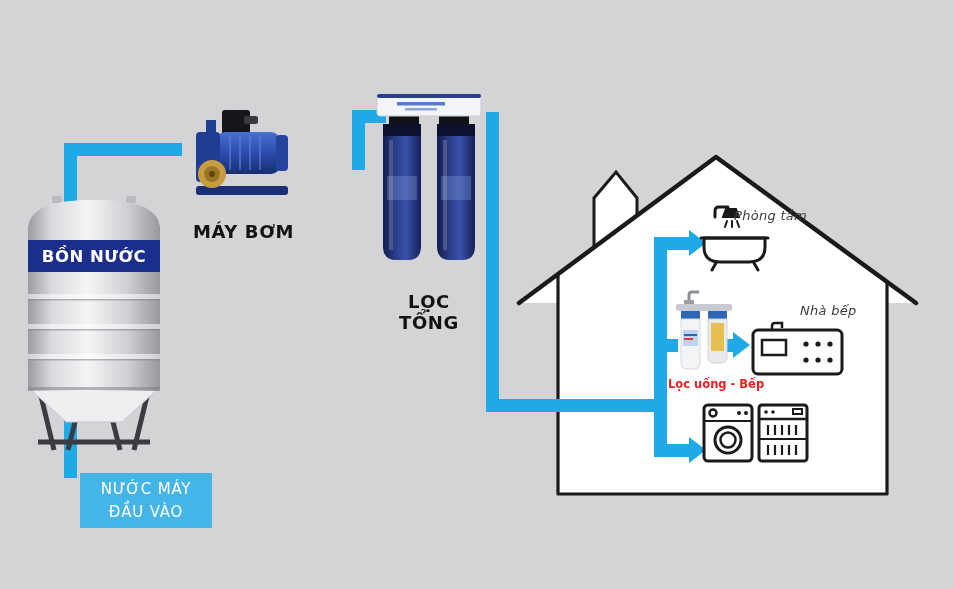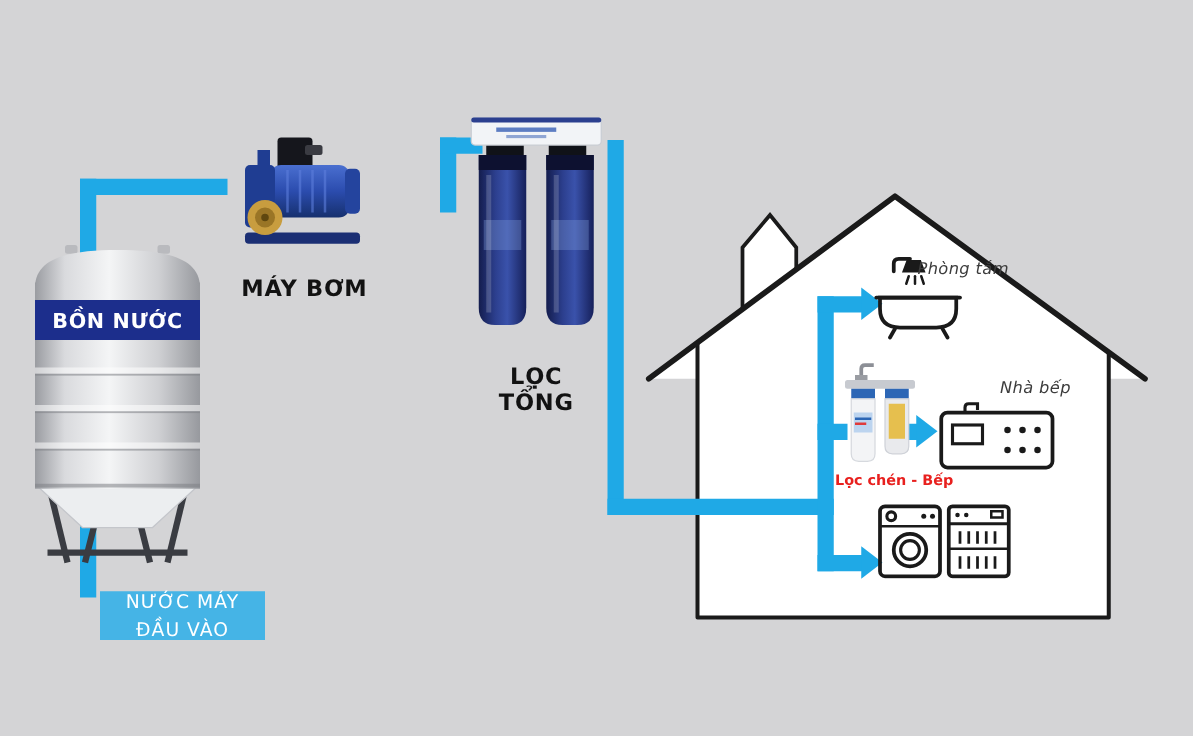--- a/index.html
+++ b/index.html
@@ -23,21 +23,21 @@
   }
   .house-label{
     position:absolute;font-style:italic;font-size:13px;color:#3c3c3c;
     letter-spacing:.3px;white-space:nowrap;
   }
   .red-label{
     position:absolute;font-weight:600;font-size:11.5px;color:#e8201e;
     text-align:center;white-space:nowrap;
   }
   .inlet-box{
-    position:absolute;left:80px;top:473px;width:132px;height:39px;
+    position:absolute;left:80px;top:473px;width:132px;height:55px;
     background:#45b4e6;color:#ffffff;display:flex;align-items:center;justify-content:center;
     font-size:15px;letter-spacing:.8px;line-height:1.5;text-align:center;
   }
   .inlet-box span{display:block;width:100px;}
 </style>
 </head>
 <body>
 
 <div class="stage">
 
@@ -207,21 +207,21 @@
     <rect x="2" y="14" width="56" height="7" rx="2" fill="#c7cad0"></rect>
     <rect x="7" y="21" width="19" height="8" fill="#2c66b5"></rect>
     <path d="M7,29 h19 v44 q0,6 -6,6 h-7 q-6,0 -6,-6 Z" fill="#f3f4f6" stroke="#d6d9de"></path>
     <rect x="9" y="40" width="15" height="16" fill="#bcd4ef"></rect>
     <rect x="10" y="44" width="13" height="2" fill="#2c66b5"></rect>
     <rect x="10" y="48" width="9" height="2" fill="#e03a3a"></rect>
     <rect x="34" y="21" width="19" height="8" fill="#2c66b5"></rect>
     <path d="M34,29 h19 v38 q0,6 -6,6 h-7 q-6,0 -6,-6 Z" fill="#e9eaed" stroke="#cfd2d8"></path>
     <rect x="37" y="33" width="13" height="28" fill="#e6bf4e"></rect>
   </svg>
-  <div class="red-label" style="left:668px;top:377px;width:92px;">Lọc chén - Bếp</div>
+  <div class="red-label" style="left:668px;top:377px;width:92px;">Lọc uống - Bếp</div>
 
   <svg class="abs" style="left:702px;top:403px;" width="52" height="60" viewBox="0 0 52 60">
     <g stroke="#1a1a1a" fill="none" stroke-width="3">
       <rect x="2" y="2" width="48" height="56" rx="4"></rect>
       <circle cx="11" cy="10" r="3.5" stroke-width="2.5"></circle>
       <line x1="2" y1="18" x2="50" y2="18" stroke-width="2"></line>
       <circle cx="26" cy="37" r="13"></circle>
       <circle cx="26" cy="37" r="7.5" stroke-width="2.5"></circle>
     </g>
     <circle cx="37" cy="10" r="2" fill="#1a1a1a"></circle>

